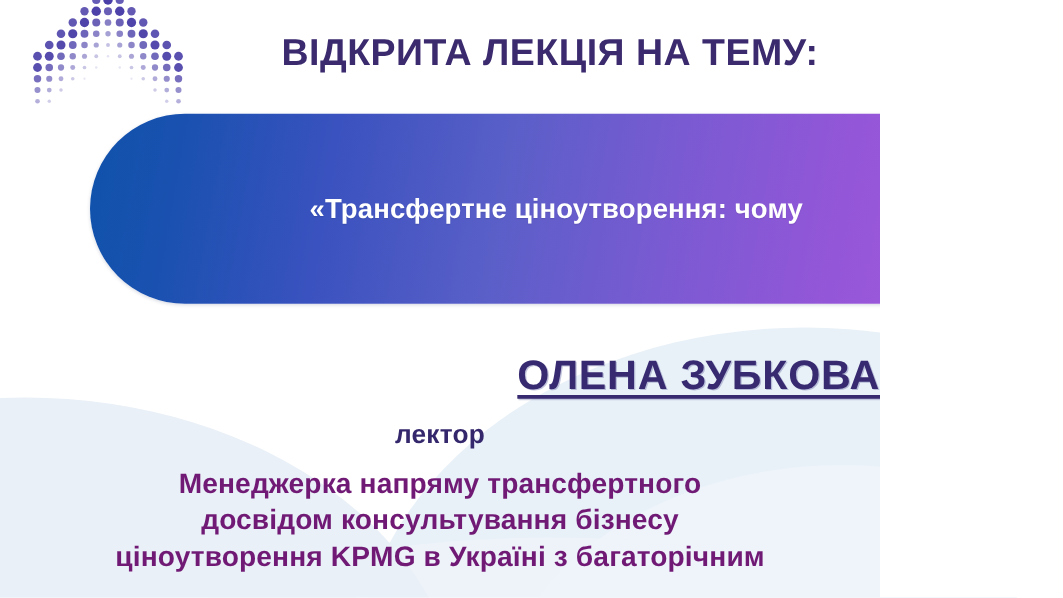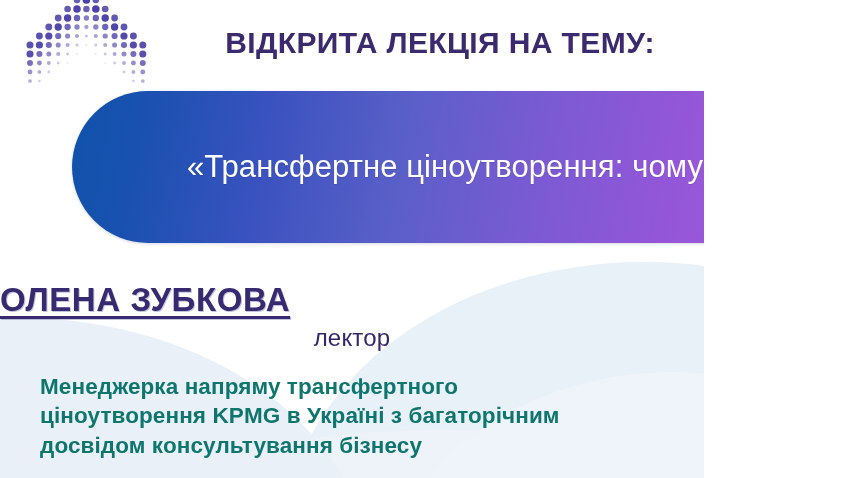--- a/index.html
+++ b/index.html
@@ -123,74 +123,74 @@
                 #9456d8 80%,
                 #a85ddd 100%);
     display: flex;
     align-items: center;
     justify-content: center;
     z-index: 5;
     box-shadow: 0 1px 3px rgba(30,40,90,.18);
   }
   .pill-text {
     color: #ffffff;
-    font-size: 31px;
-    font-weight: 400;
+    font-size: 22px;
+    font-weight: 700;
     line-height: 1.22;
     text-align: center;
     letter-spacing: 0.1px;
     padding: 0 26px;
     text-shadow: 0 1px 1px rgba(0,0,0,.10);
   }
   .pill-text span { display: block; white-space: nowrap; }
 
   
   .speaker-name {
     position: absolute;
     left: 0;
     right: 0;
     top: 281px;
     z-index: 6;
-    text-align: left;
+    text-align: right;
     font-size: 33px;
     font-weight: 700;
     color: #372a70;
     letter-spacing: 0.6px;
     text-decoration: underline;
     text-decoration-thickness: 3px;
     text-underline-offset: 5px;
     text-shadow: 1px 1px 0 rgba(120,125,175,.45);
     white-space: nowrap;
   }
   .speaker-role {
     position: absolute;
     left: 0;
     right: 0;
-    top: 324px;
+    top: 336px;
     z-index: 6;
     text-align: center;
-    font-size: 24px;
-    font-weight: 400;
+    font-size: 21px;
+    font-weight: 700;
     color: #35276c;
     letter-spacing: 0.2px;
     white-space: nowrap;
   }
 
   
   .description {
     position: absolute;
     left: 40px;
     right: 40px;
     top: 372px;
     z-index: 6;
-    text-align: left;
+    text-align: center;
     font-size: 22.5px;
     font-weight: 700;
     line-height: 1.30;
-    color: #0f766e;
+    color: #701a75;
     letter-spacing: 0.1px;
   }
   .description span { display: block; white-space: nowrap; }
 </style>
 </head>
 <body>
 
 <div id="poster">
 
   <div class="bg-layer">
@@ -294,17 +294,17 @@
     <div class="pill-text">
       <span>«Трансфертне ціноутворення: чому</span>
     </div>
   </div>
 
   <div class="speaker-name">ОЛЕНА ЗУБКОВА</div>
   <div class="speaker-role">лектор</div>
 
   <div class="description">
     <span>Менеджерка напряму трансфертного</span>
+    <span>досвідом консультування бізнесу</span>
     <span>ціноутворення KPMG в Україні з багаторічним</span>
-    <span>досвідом консультування бізнесу</span>
   </div>
 
 </div>
 
 </body></html>

